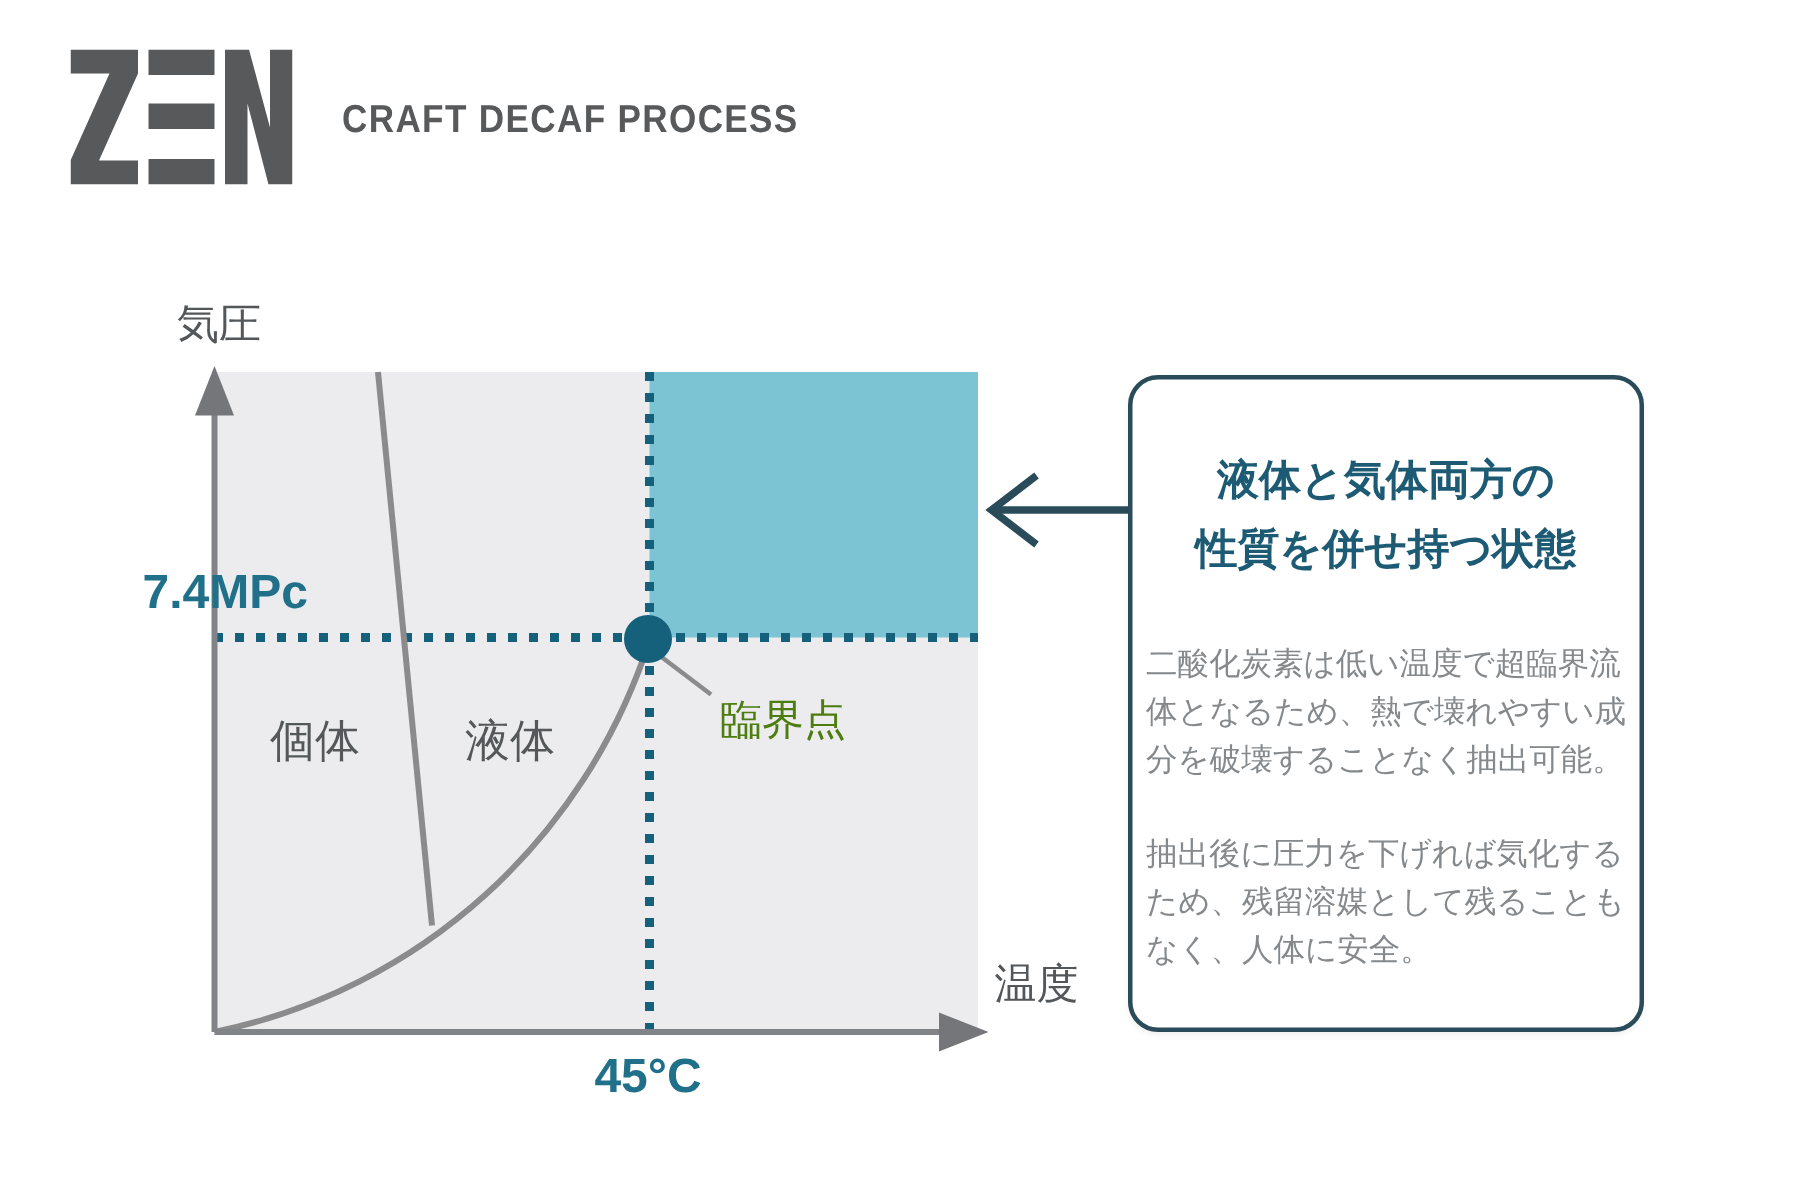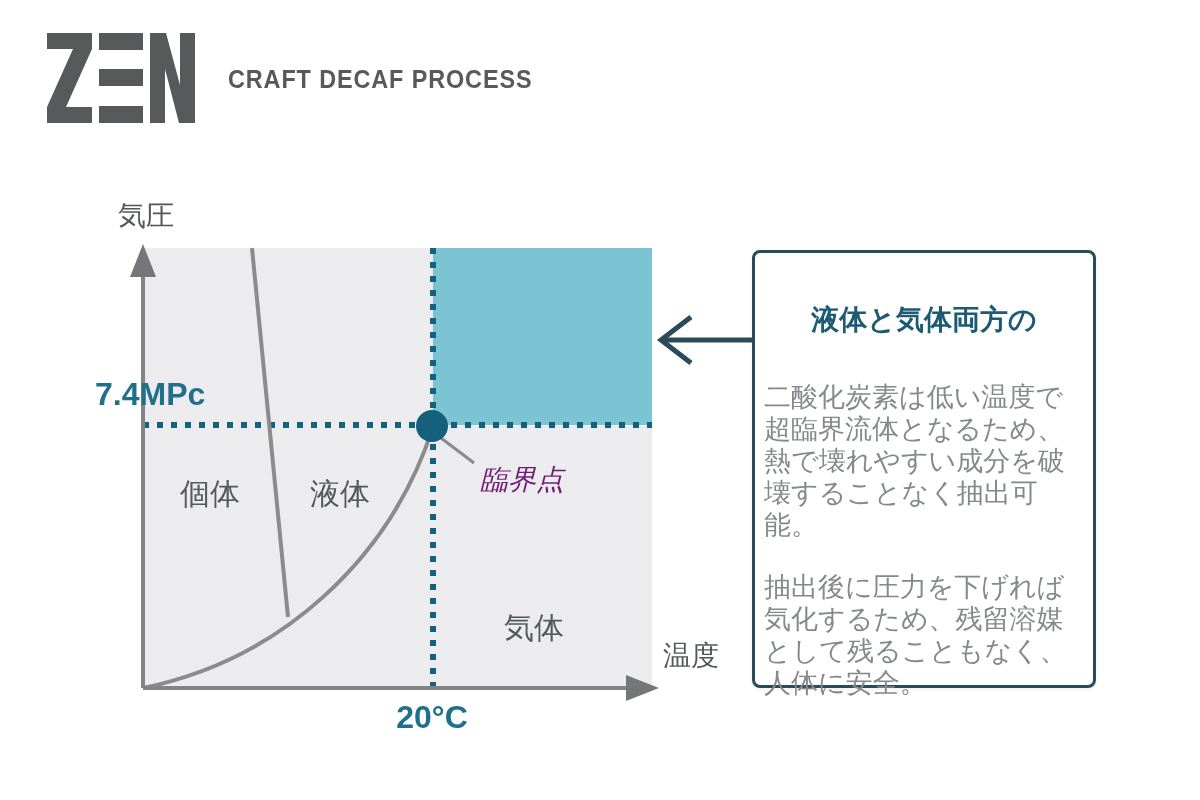--- a/index.html
+++ b/index.html
@@ -40,32 +40,32 @@
   .pressure-tick{left:95px;top:376px;width:110px;text-align:right;}
   .temp-tick{left:382px;top:699px;width:100px;text-align:center;}
   .region-lbl{font-size:30px;color:#55585b;font-weight:500;text-align:center;width:110px;}
   .solid-lbl{left:155px;top:474px;}
   .liquid-lbl{left:285px;top:474px;}
   .gas-lbl{left:479px;top:608px;}
   .sc-lbl{
     left:440px;top:320px;width:220px;text-align:center;
     font-size:37px;font-weight:bold;color:#175766;
   }
-  .cp-lbl{left:480px;top:461px;font-size:28px;color:#701a75;font-weight:500;font-style:italic;}
+  .cp-lbl{left:480px;top:461px;font-size:28px;color:#4d7c0f;font-weight:500;}
   
   .callout{
     position:absolute;left:752px;top:250px;width:344px;height:438px;box-sizing:border-box;
-    background:#ffffff;border:3px solid #2a4b59;border-radius:8px;
+    background:#ffffff;border:3px solid #2a4b59;border-radius:20px;
     box-shadow:0 2px 4px rgba(0,0,0,0.06);
   }
   .callout-title{
     margin-top:44px;text-align:center;font-size:28px;font-weight:bold;color:#1d5a74;
     line-height:46px;
   }
-  .callout-body{width:320px;margin:0 auto;font-size:27px;line-height:32px;color:#85898c;}
+  .callout-body{width:320px;margin:0 auto;font-size:21px;line-height:32px;color:#85898c;}
   .callout-body p{margin:0;}
   .p1{margin-top:38px !important;}
   .p2{margin-top:30px !important;font-family:Liberation Serif, serif;}
 </style>
 </head>
 <body>
 
 <div class="canvas">
 
   <svg class="logo" viewBox="0 0 148 90" aria-label="ZEN">
@@ -98,29 +98,29 @@
 
     <line x1="752" y1="340" x2="663" y2="340" stroke="#2a4b59" stroke-width="5"></line>
     <polyline points="691,317 661,340 691,363" fill="none" stroke="#2a4b59" stroke-width="5"></polyline>
   </svg>
 
   <div class="critical-dot"></div>
 
   <div class="lbl axis-lbl y-axis-lbl">気圧</div>
   <div class="lbl axis-lbl x-axis-lbl">温度</div>
   <div class="lbl tick pressure-tick">7.4MPc</div>
-  <div class="lbl tick temp-tick">20°C</div>
+  <div class="lbl tick temp-tick">45°C</div>
   <div class="lbl region-lbl liquid-lbl">液体</div>
   <div class="lbl region-lbl solid-lbl">個体</div>
-  <div class="lbl region-lbl gas-lbl">気体</div>
   <div class="lbl cp-lbl">臨界点</div>
 
   <aside class="callout">
     <div class="callout-title">
       <div>液体と気体両方の</div>
+      <div>性質を併せ持つ状態</div>
     </div>
     <div class="callout-body">
       <p class="p1">二酸化炭素は低い温度で超臨界流体となるため、熱で壊れやすい成分を破壊することなく抽出可能。</p>
       <p class="p2">抽出後に圧力を下げれば気化するため、残留溶媒として残ることもなく、人体に安全。</p>
     </div>
   </aside>
 
 </div>
 
 </body></html>

